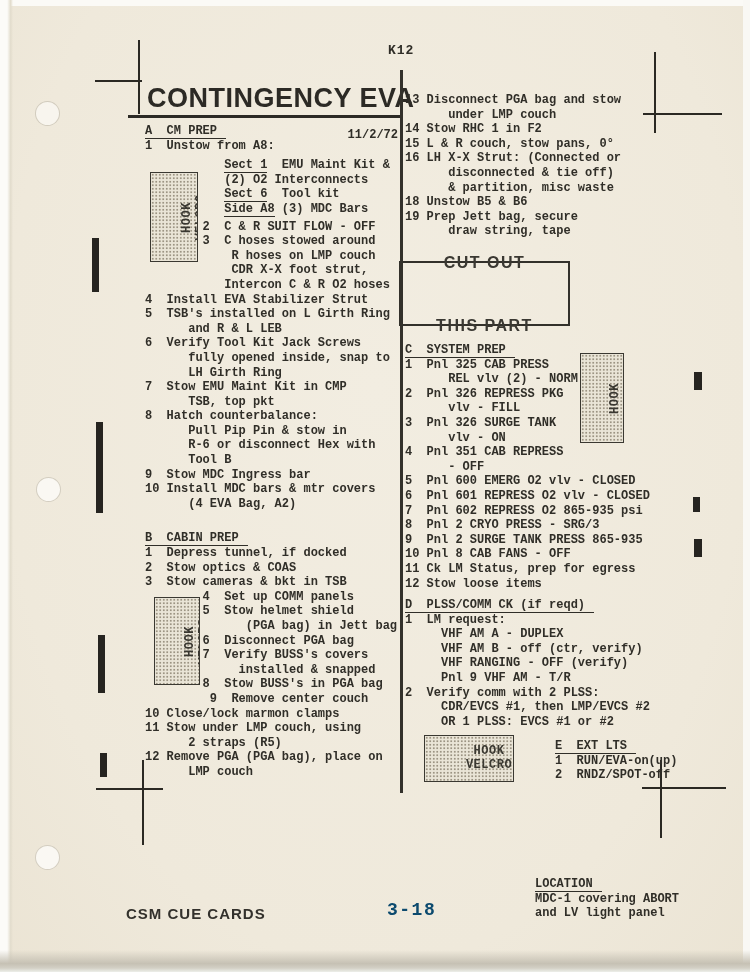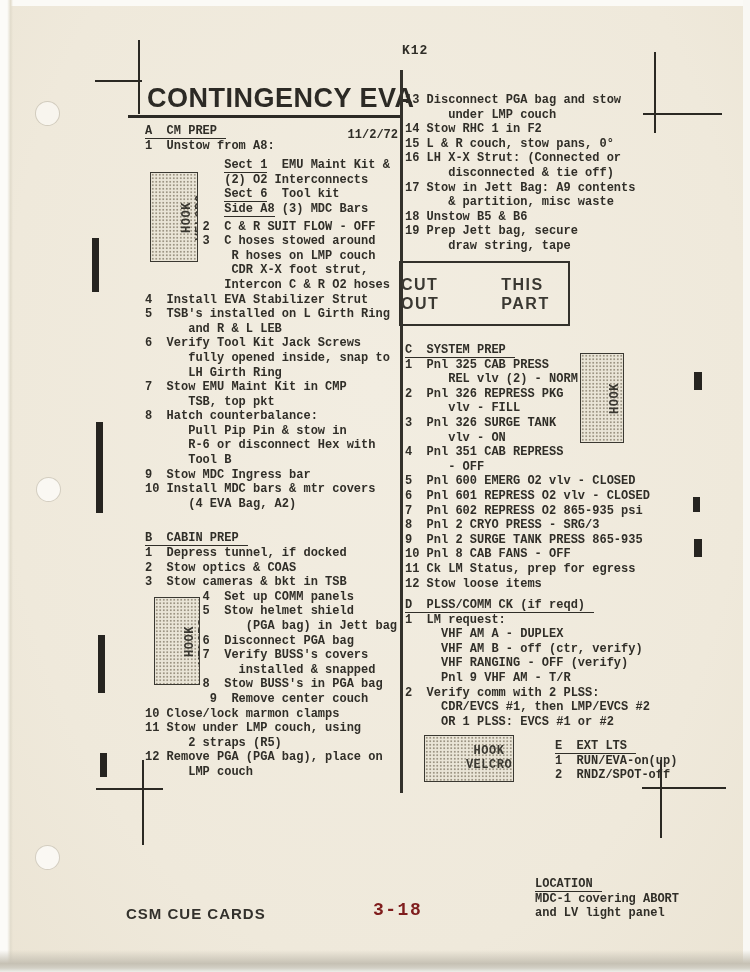--- a/index.html
+++ b/index.html
@@ -27,48 +27,48 @@
   .bar{position:absolute;background:#262420;}
   .divider{position:absolute;left:400px;top:70px;width:2.5px;height:723px;background:#33312b;}
 
   .mono, .ln{font:700 12px/14.6px "Liberation Mono","DejaVu Sans Mono",monospace;color:#302e28;}
   .ln{white-space:pre;position:relative;}
   .ul{border-bottom:1.6px solid #302e28;}
   .hdr{padding-right:9px;}
   .right-date{position:absolute;right:0;top:4px;}
   .col{position:absolute;}
 
-  .sheet-code{position:absolute;left:402px;top:44px;font:700 13px/14px "Liberation Mono","DejaVu Sans Mono",monospace;color:#302e28;letter-spacing:1px;}
+  .sheet-code{position:absolute;left:388px;top:44px;font:700 13px/14px "Liberation Mono","DejaVu Sans Mono",monospace;color:#302e28;letter-spacing:1px;}
   .title{position:absolute;left:147px;top:85px;
     font:700 27px/27px "Liberation Sans","DejaVu Sans",sans-serif;
     color:#2c2a25;letter-spacing:0.5px;}
   .title-underline{position:absolute;left:128px;top:115px;width:274px;height:3.2px;background:#2c2a25;}
 
   .cutout{position:absolute;left:399px;top:261px;width:171px;height:65px;
     border:2.5px solid #33312b;box-sizing:border-box;
-    display:flex;flex-direction:row;align-items:center;justify-content:center;
+    display:flex;flex-direction:column;align-items:center;justify-content:center;
     background:transparent;gap:44px;}
   .cutout div{font:700 16px/19px "Liberation Sans","DejaVu Sans",sans-serif;
     color:#3a3832;letter-spacing:1.5px;}
 
   .velcro{position:absolute;border:1.7px solid #3a3831;box-sizing:border-box;
     background-color:#eae5d7;
     background-image:radial-gradient(circle,#9c9483 0.9px,transparent 1.05px);
     background-size:3.5px 3.5px;
     display:flex;align-items:center;justify-content:center;overflow:hidden;padding-left:40px;}
   .vlabel{font:700 12px/13.5px "Liberation Mono","DejaVu Sans Mono",monospace;
     color:#3a3831;letter-spacing:0.5px;text-align:center;white-space:pre;}
   .velcro.vert .vlabel{transform:rotate(-90deg);}
 
   .footer-left{position:absolute;left:126px;top:906px;
     font:600 15px/16px "Liberation Sans","DejaVu Sans",sans-serif;
     color:#33312c;letter-spacing:1px;}
-  .page-num{position:absolute;left:373px;top:901px;
+  .page-num{position:absolute;left:387px;top:901px;
     font:700 18px/19px "Liberation Mono","DejaVu Sans Mono",monospace;
-    color:#7f1d1d;letter-spacing:1.5px;}
+    color:#0c4a6e;letter-spacing:1.5px;}
   .location{position:absolute;left:535px;top:877px;}
 </style>
 </head>
 <body>
 
 <div class="paper"></div>
 
 <div class="edge-top"></div>
 <div class="edge-left"></div>
 <div class="edge-right"></div>
@@ -166,21 +166,20 @@
     <div class="ln">12 Remove PGA (PGA bag), place on</div>
     <div class="ln">      LMP couch</div>
   </div>
 <div id="right-col-top" class="col" style="left:405px;top:93px;width:295px;">
     <div class="ln">13 Disconnect PGA bag and stow</div>
     <div class="ln">      under LMP couch</div>
     <div class="ln">14 Stow RHC 1 in F2</div>
     <div class="ln">15 L &amp; R couch, stow pans, 0°</div>
     <div class="ln">16 LH X-X Strut: (Connected or</div>
     <div class="ln">      disconnected &amp; tie off)</div>
-    <div class="ln">17 Stow in Jett Bag: A9 contents</div>
     <div class="ln">      &amp; partition, misc waste</div>
     <div class="ln">18 Unstow B5 &amp; B6</div>
     <div class="ln">19 Prep Jett bag, secure</div>
     <div class="ln">      draw string, tape</div>
   </div>
 <div id="right-col-main" class="col" style="left:405px;top:343px;width:295px;">
     <div class="ln"><span class="ul hdr">C  SYSTEM PREP</span></div>
     <div class="ln">1  Pnl 325 CAB PRESS</div>
     <div class="ln">      REL vlv (2) - NORM</div>
     <div class="ln">2  Pnl 326 REPRESS PKG</div>

